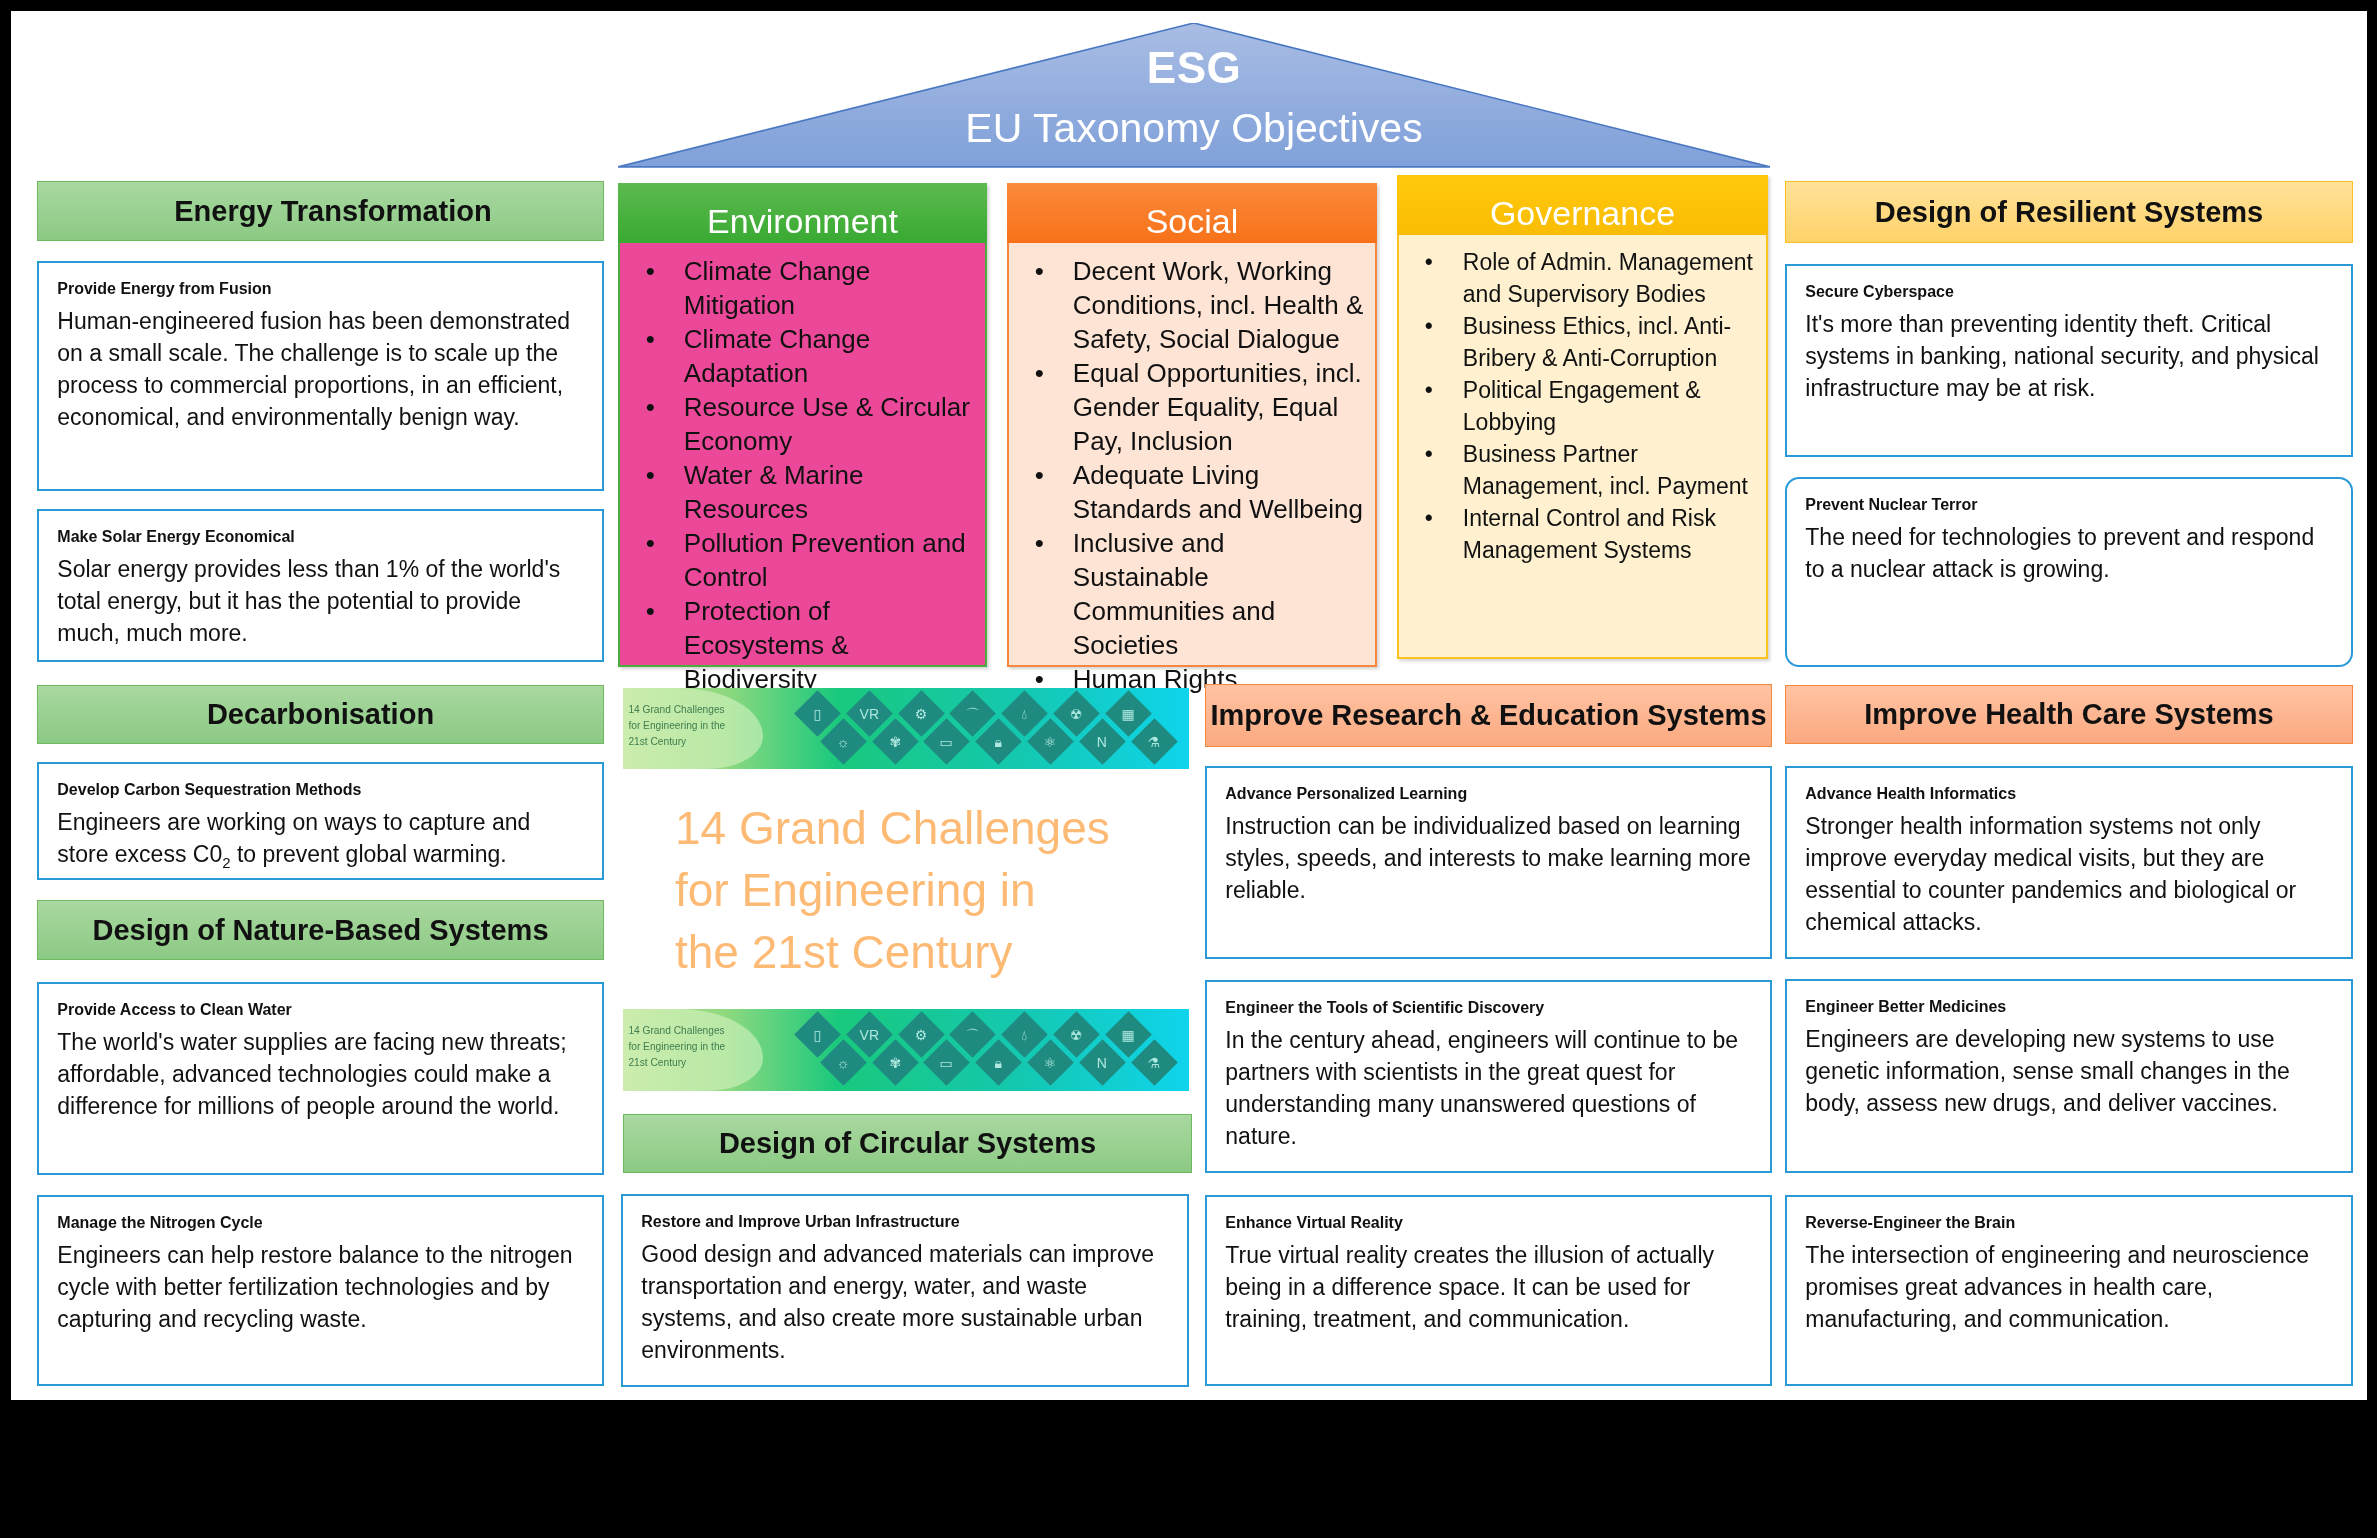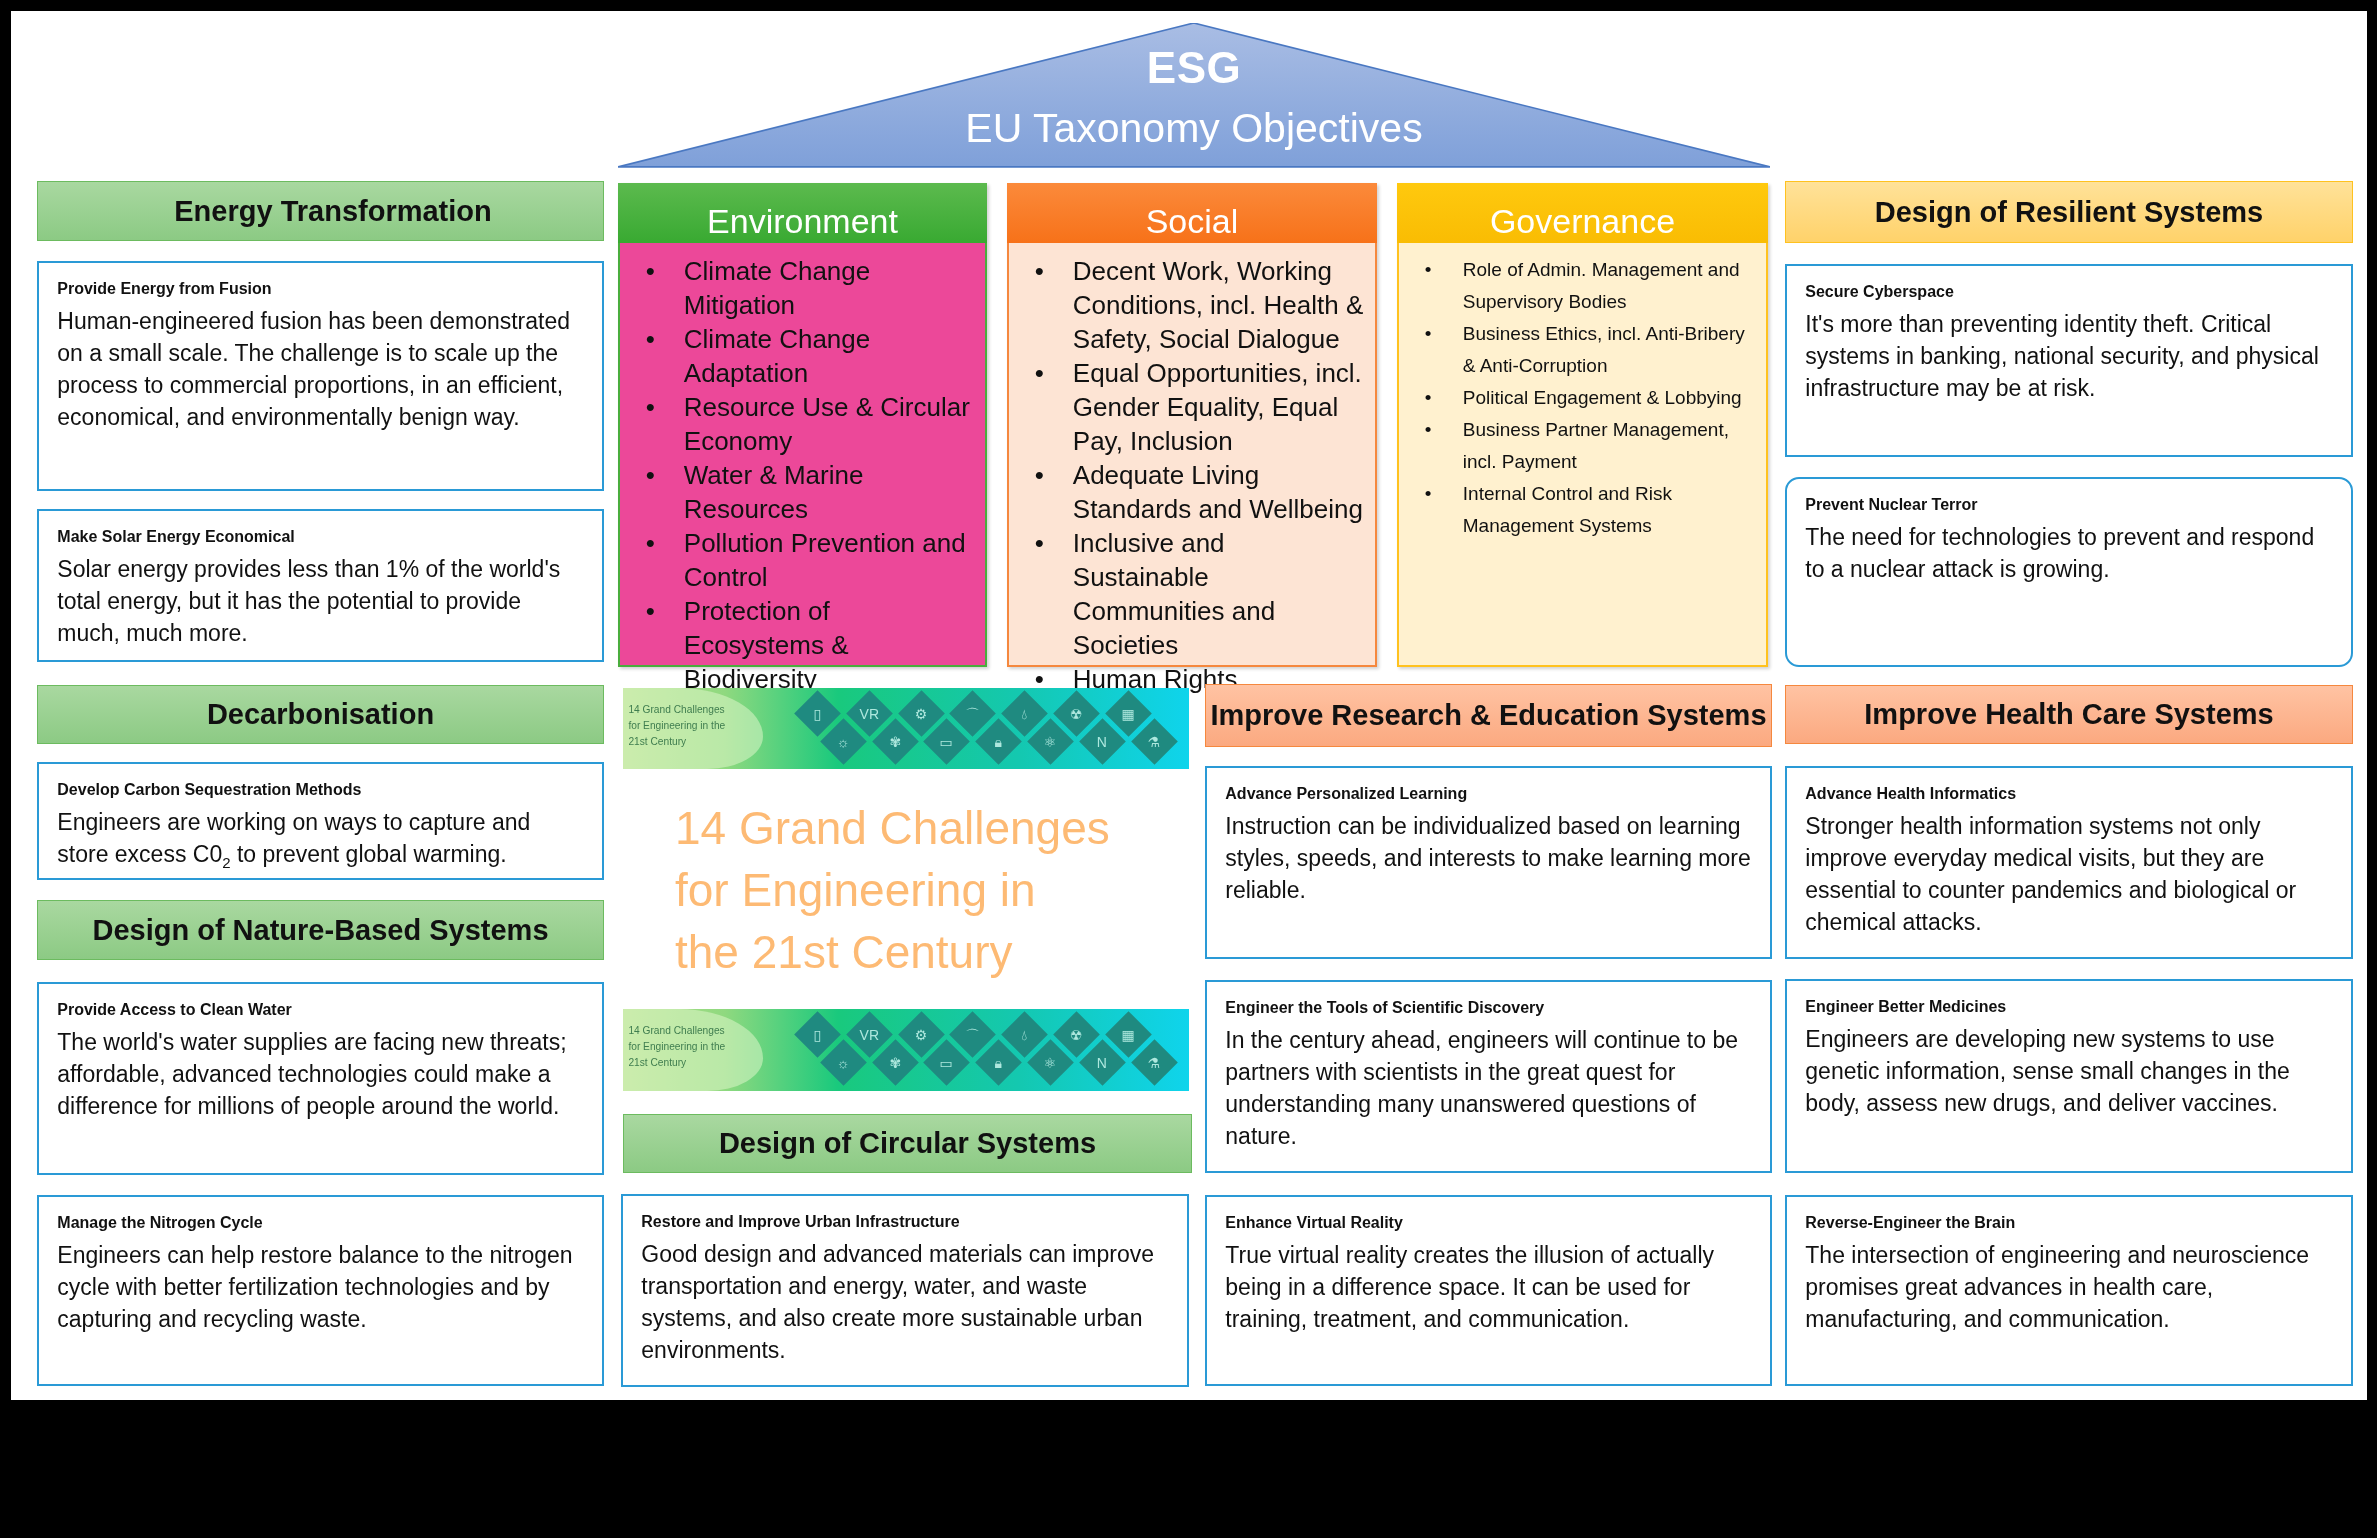--- a/index.html
+++ b/index.html
@@ -35,21 +35,21 @@
   .pillar-body { position:absolute; left:0; top:60px; width:100%; bottom:0; box-sizing:border-box; padding:10.8px 10.8px 0 10.8px; }
   .pillar ul { list-style:none; margin:0; padding:0; }
   .pillar li { position:relative; padding-left:53px; font-size:26px; line-height:34px; }
   .pillar li::before { content:"\2022"; position:absolute; left:15px; top:0; }
   .env-head { background:linear-gradient(#5cba4e,#2fa52a); }
   .env-body { background:#ec4899; border:2.7px solid #4aad3d; border-top:none; }
   .soc-head { background:linear-gradient(#fb8a3b,#f66b10); }
   .soc-body { background:#fde4d4; border:2.7px solid #f5883e; border-top:none; }
   .gov-head { background:linear-gradient(#ffc90e,#f8b900); }
   .gov-body { background:#fff1cf; border:2.7px solid #ffc21f; border-top:none; }
-  .gov-body li { font-size:19px; line-height:32px; }
+  .gov-body li { font-size:23px; line-height:32px; }
 
   
   .banner { background:linear-gradient(90deg,#b6e08a 0%,#8fd97f 18%,#19c97d 38%,#14c8b0 70%,#0fd4ec 100%); overflow:hidden; }
   .banner-blob { position:absolute; left:0; top:0; width:140px; height:100%; background:rgba(220,245,200,0.55); border-radius:0 60% 40% 0; }
   .banner-text { position:absolute; left:5.4px; top:14px; font-size:10.2px; line-height:16px; color:#3f7d4f; width:108px; }
   .banner-icons { position:absolute; left:178px; top:4.3px; width:378px; height:73px; }
   .diamond { position:absolute; width:33px; height:33px; background:#1f8a80; transform:rotate(45deg); display:flex; align-items:center; justify-content:center; }
   .diamond span { transform:rotate(-45deg); color:#aee8de; font-size:14px; line-height:1; }
 
   .big-title { font-size:46px; line-height:62px; color:#fdba74; }
@@ -119,21 +119,21 @@
     <ul>
       <li>Decent Work, Working Conditions, incl. Health &amp; Safety, Social Dialogue</li>
       <li>Equal Opportunities, incl. Gender Equality, Equal Pay, Inclusion</li>
       <li>Adequate Living Standards and Wellbeing</li>
       <li>Inclusive and Sustainable Communities and Societies</li>
       <li>Human Rights</li>
     </ul>
   </div>
 </div>
 
-<div class="abs pillar" style="left:1397px;top:183px;width:371px;height:484px;">
+<div class="abs pillar" style="left:1397px;top:175px;width:371px;height:484px;">
   <div class="pillar-head gov-head">Governance</div>
   <div class="pillar-body gov-body">
     <ul>
       <li>Role of Admin. Management and Supervisory Bodies</li>
       <li>Business Ethics, incl. Anti-Bribery &amp; Anti-Corruption</li>
       <li>Political Engagement &amp; Lobbying</li>
       <li>Business Partner Management, incl. Payment</li>
       <li>Internal Control and Risk Management Systems</li>
     </ul>
   </div>

